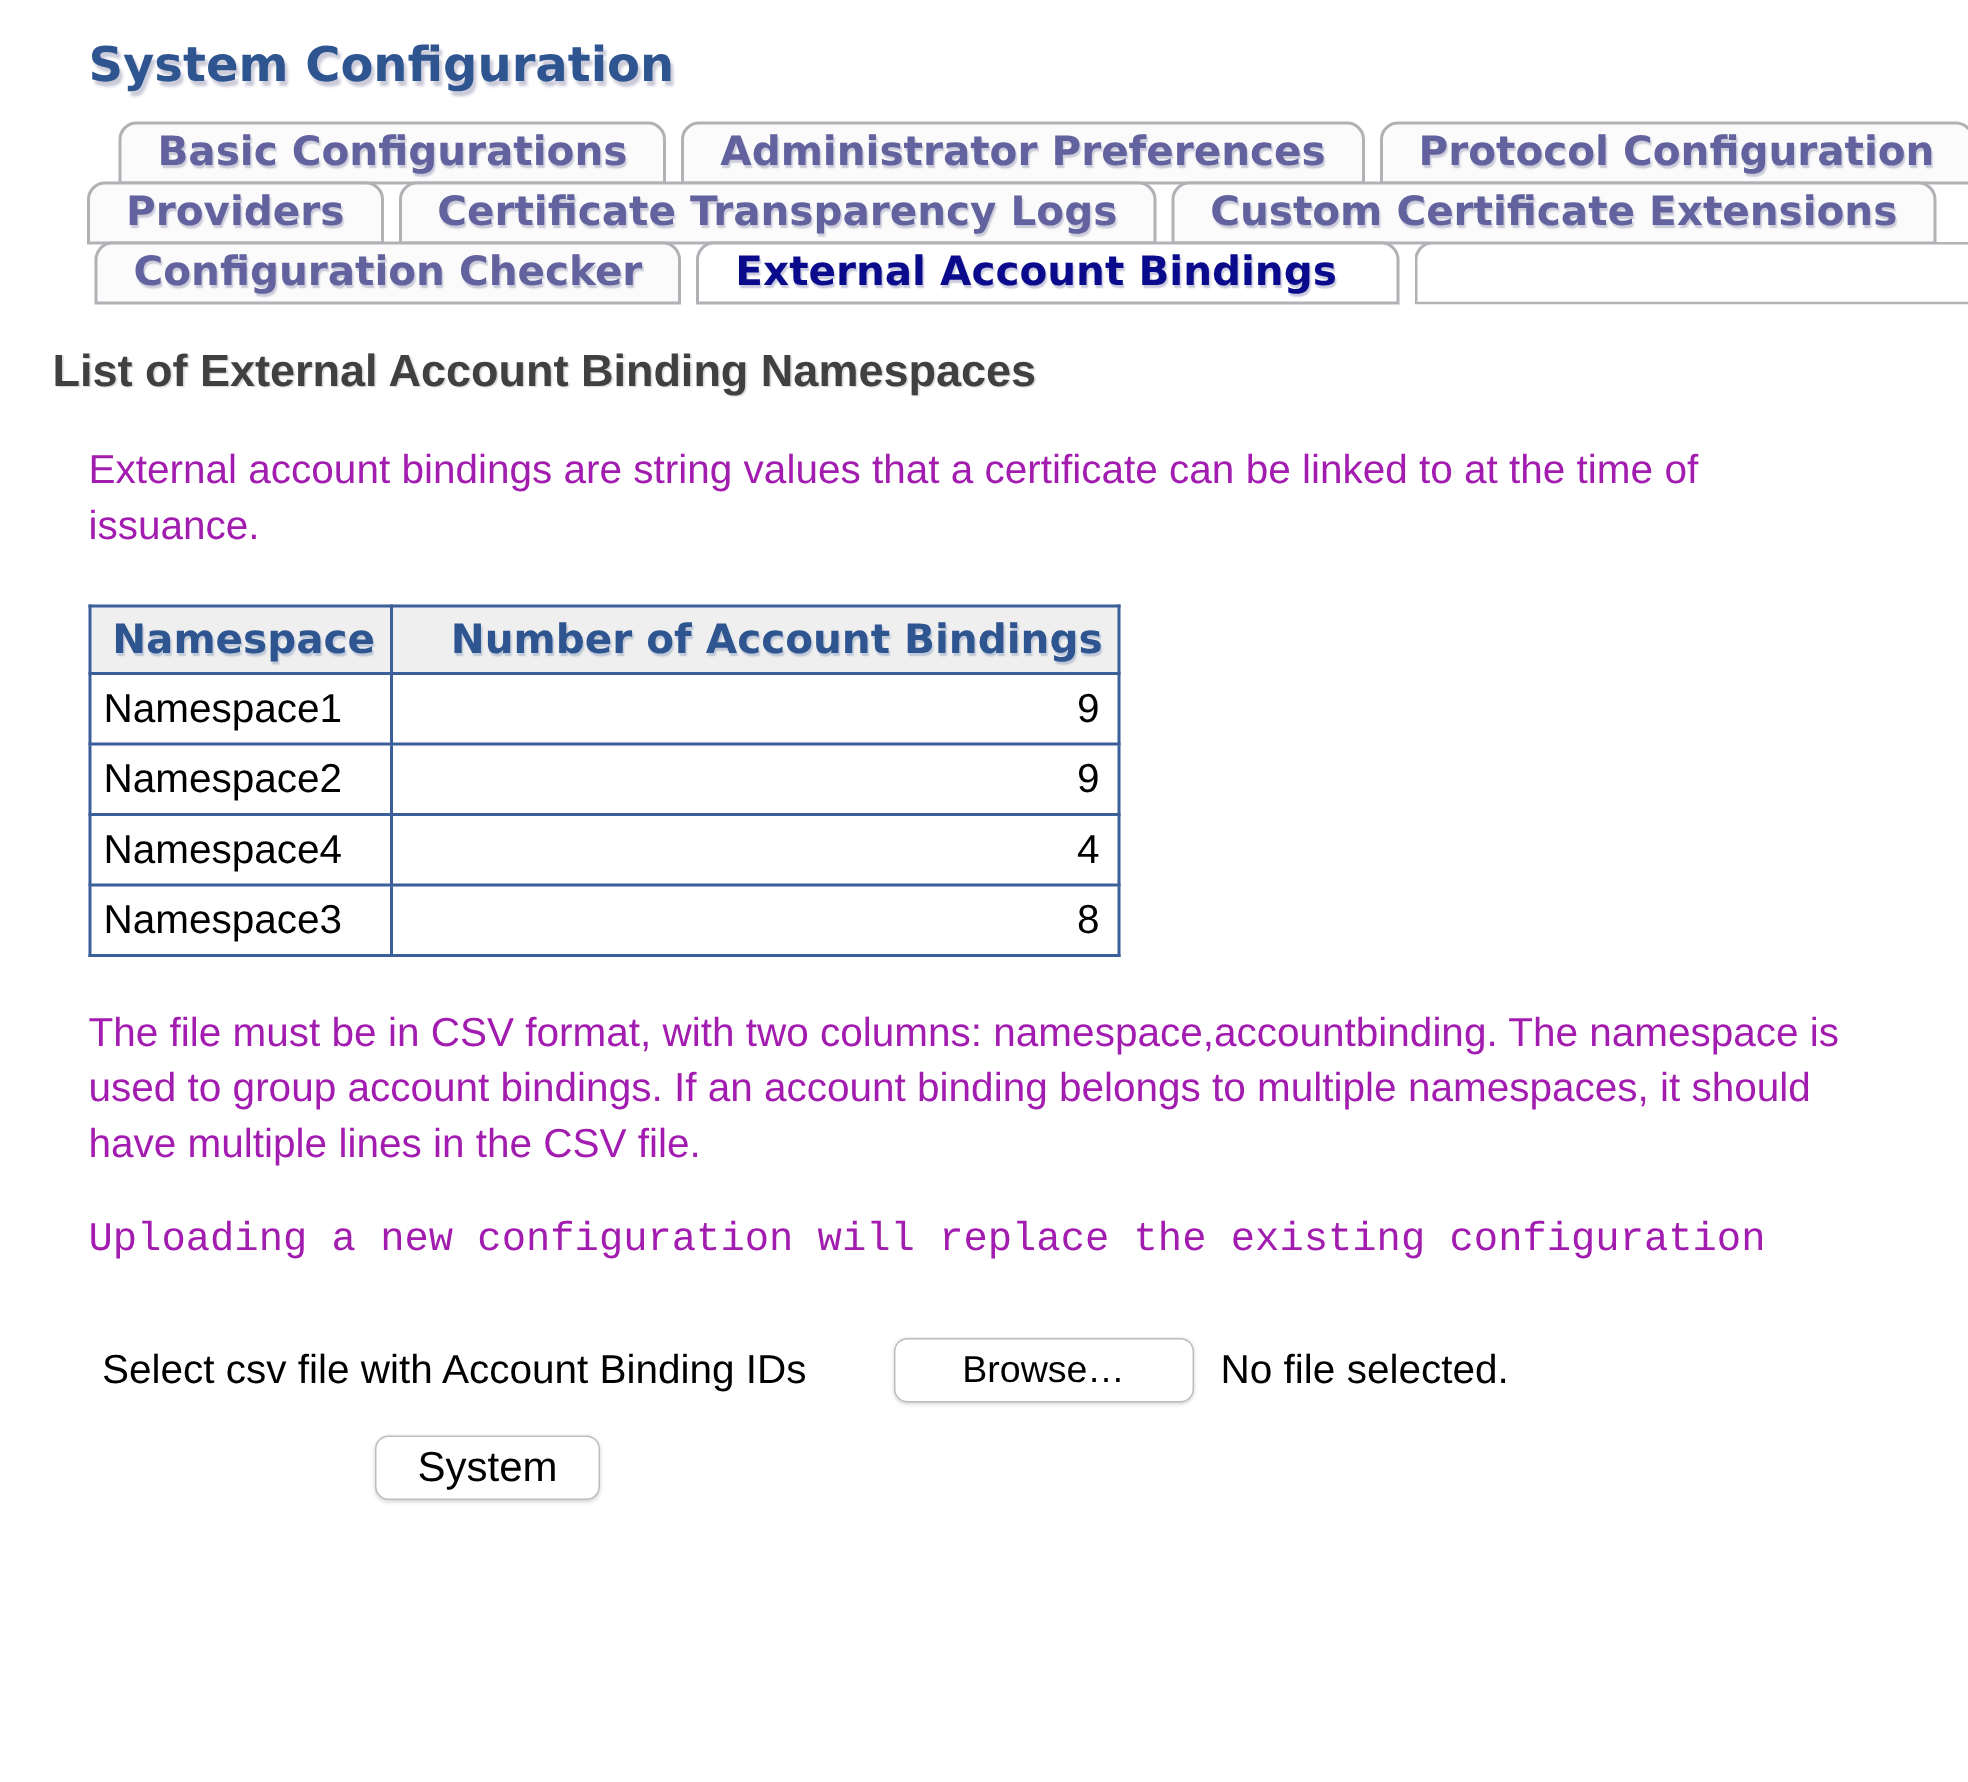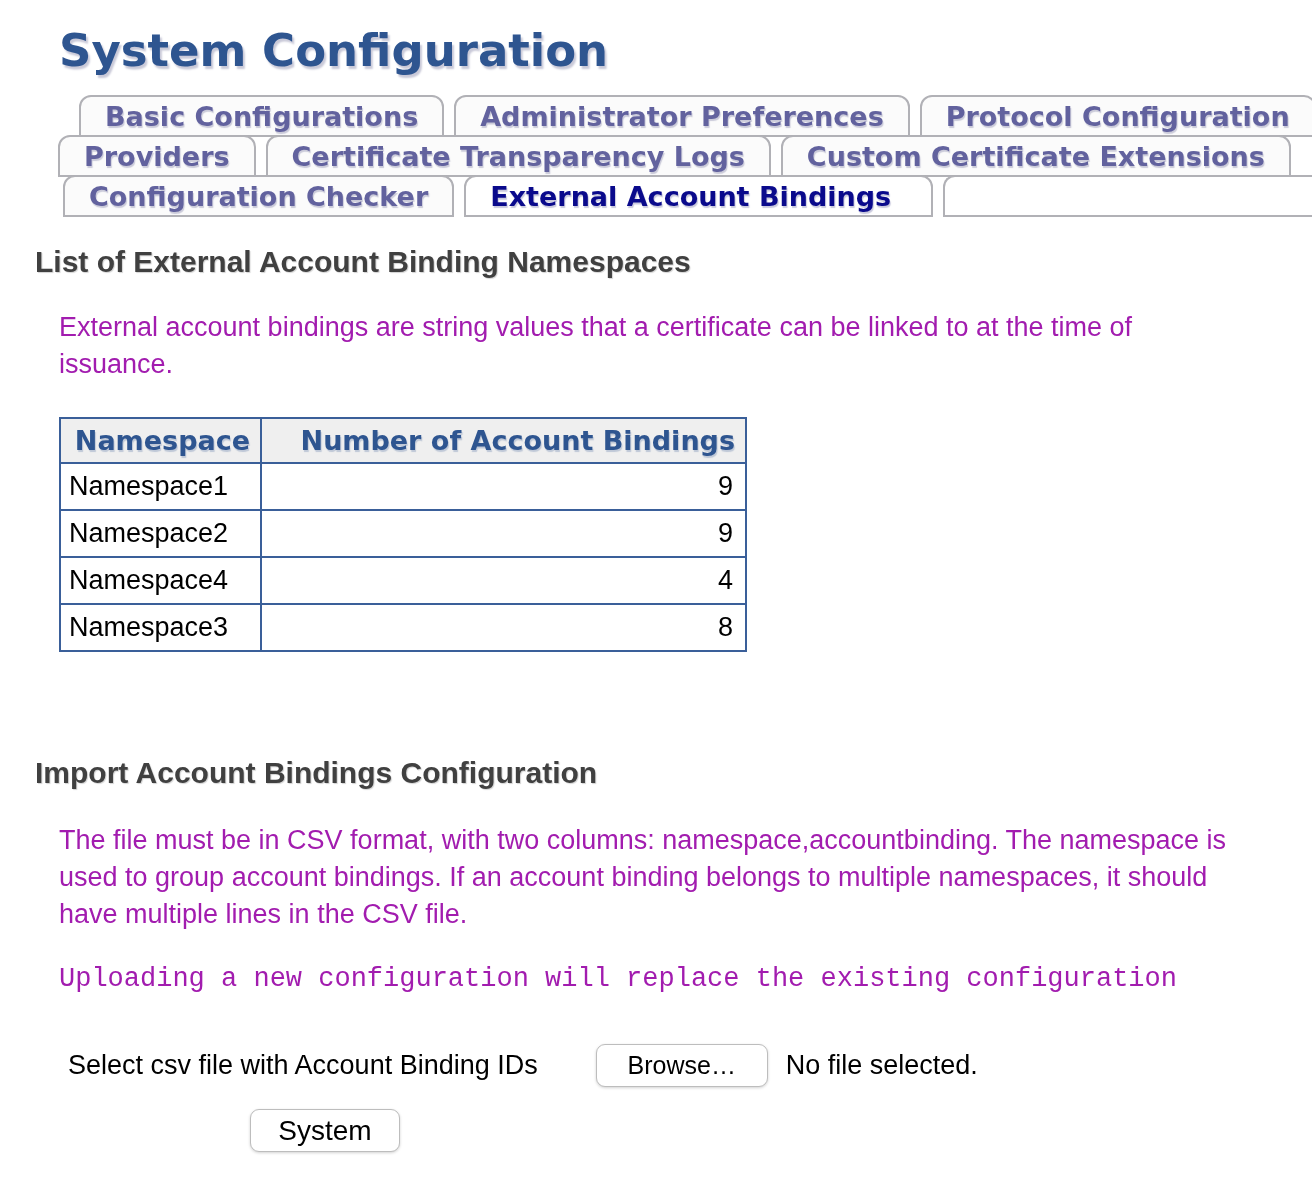--- a/index.html
+++ b/index.html
@@ -6,21 +6,21 @@
   html,body { background:#ffffff; }
   .page {
     position:relative; width:1312px; height:1188px;
     background:#ffffff; overflow:hidden;
     font-family:"Liberation Sans", sans-serif; color:#000;
   }
   
   .page-title {
     margin:26px 0 0 59px;
     font-family:"DejaVu Sans", sans-serif;
-    font-weight:bold; font-size:45px; line-height:1.12;
+    font-weight:bold; font-size:32px; line-height:1.12;
     color:#2e5590;
     text-shadow:2px 3px 2px #c9c9d8;
     letter-spacing:0px;
   }
   
   .tabs { margin-top:19px; }
   .tabrow { display:flex; flex-wrap:nowrap; height:42px; white-space:nowrap; }
   .tabrow-1 { padding-left:79px; }
   .tabrow-2 { padding-left:58px; margin-top:-2px; }
   .tabrow-3 { padding-left:63px; margin-top:-2px;justify-content:space-between; }
@@ -93,21 +93,21 @@
   .btn {
     font-family:"Liberation Sans", sans-serif;
     background:#ffffff;
     border:1px solid #bdbdbd;
     border-radius:9px;
     box-shadow:0 1px 3px rgba(0,0,0,0.18);
     color:#000; cursor:pointer;
   }
   .browse-btn {
     margin-left:58px;
-    width:172px; height:43px;
+    width:200px; height:43px;
     font-size:25px;
   }
   .no-file { margin-left:18px; font-size:27px; }
   .import-btn {
     display:block;
     margin:22px 0 0 250px;
     width:150px; height:43px;
     font-size:28px;
   }
 </style>
@@ -160,21 +160,20 @@
         <td class="ns-name">Namespace4</td>
         <td class="ns-count">4</td>
       </tr>
       <tr>
         <td class="ns-name">Namespace3</td>
         <td class="ns-count">8</td>
       </tr>
     </tbody>
   </table>
 
-  <h2 class="section-heading import-heading">Import Account Bindings Configuration</h2>
 
   <p class="body-text desc-2">The file must be in CSV format, with two columns: namespace,accountbinding. The namespace is used to group account bindings. If an account binding belongs to multiple namespaces, it should have multiple lines in the CSV file.</p>
 
   <p class="body-text warning-text">Uploading a new configuration will replace the existing configuration</p>
 
   <div class="file-row">
     <span class="file-label">Select csv file with Account Binding IDs</span>
     <button type="button" class="btn browse-btn">Browse…</button>
     <span class="no-file">No file selected.</span>
   </div>

